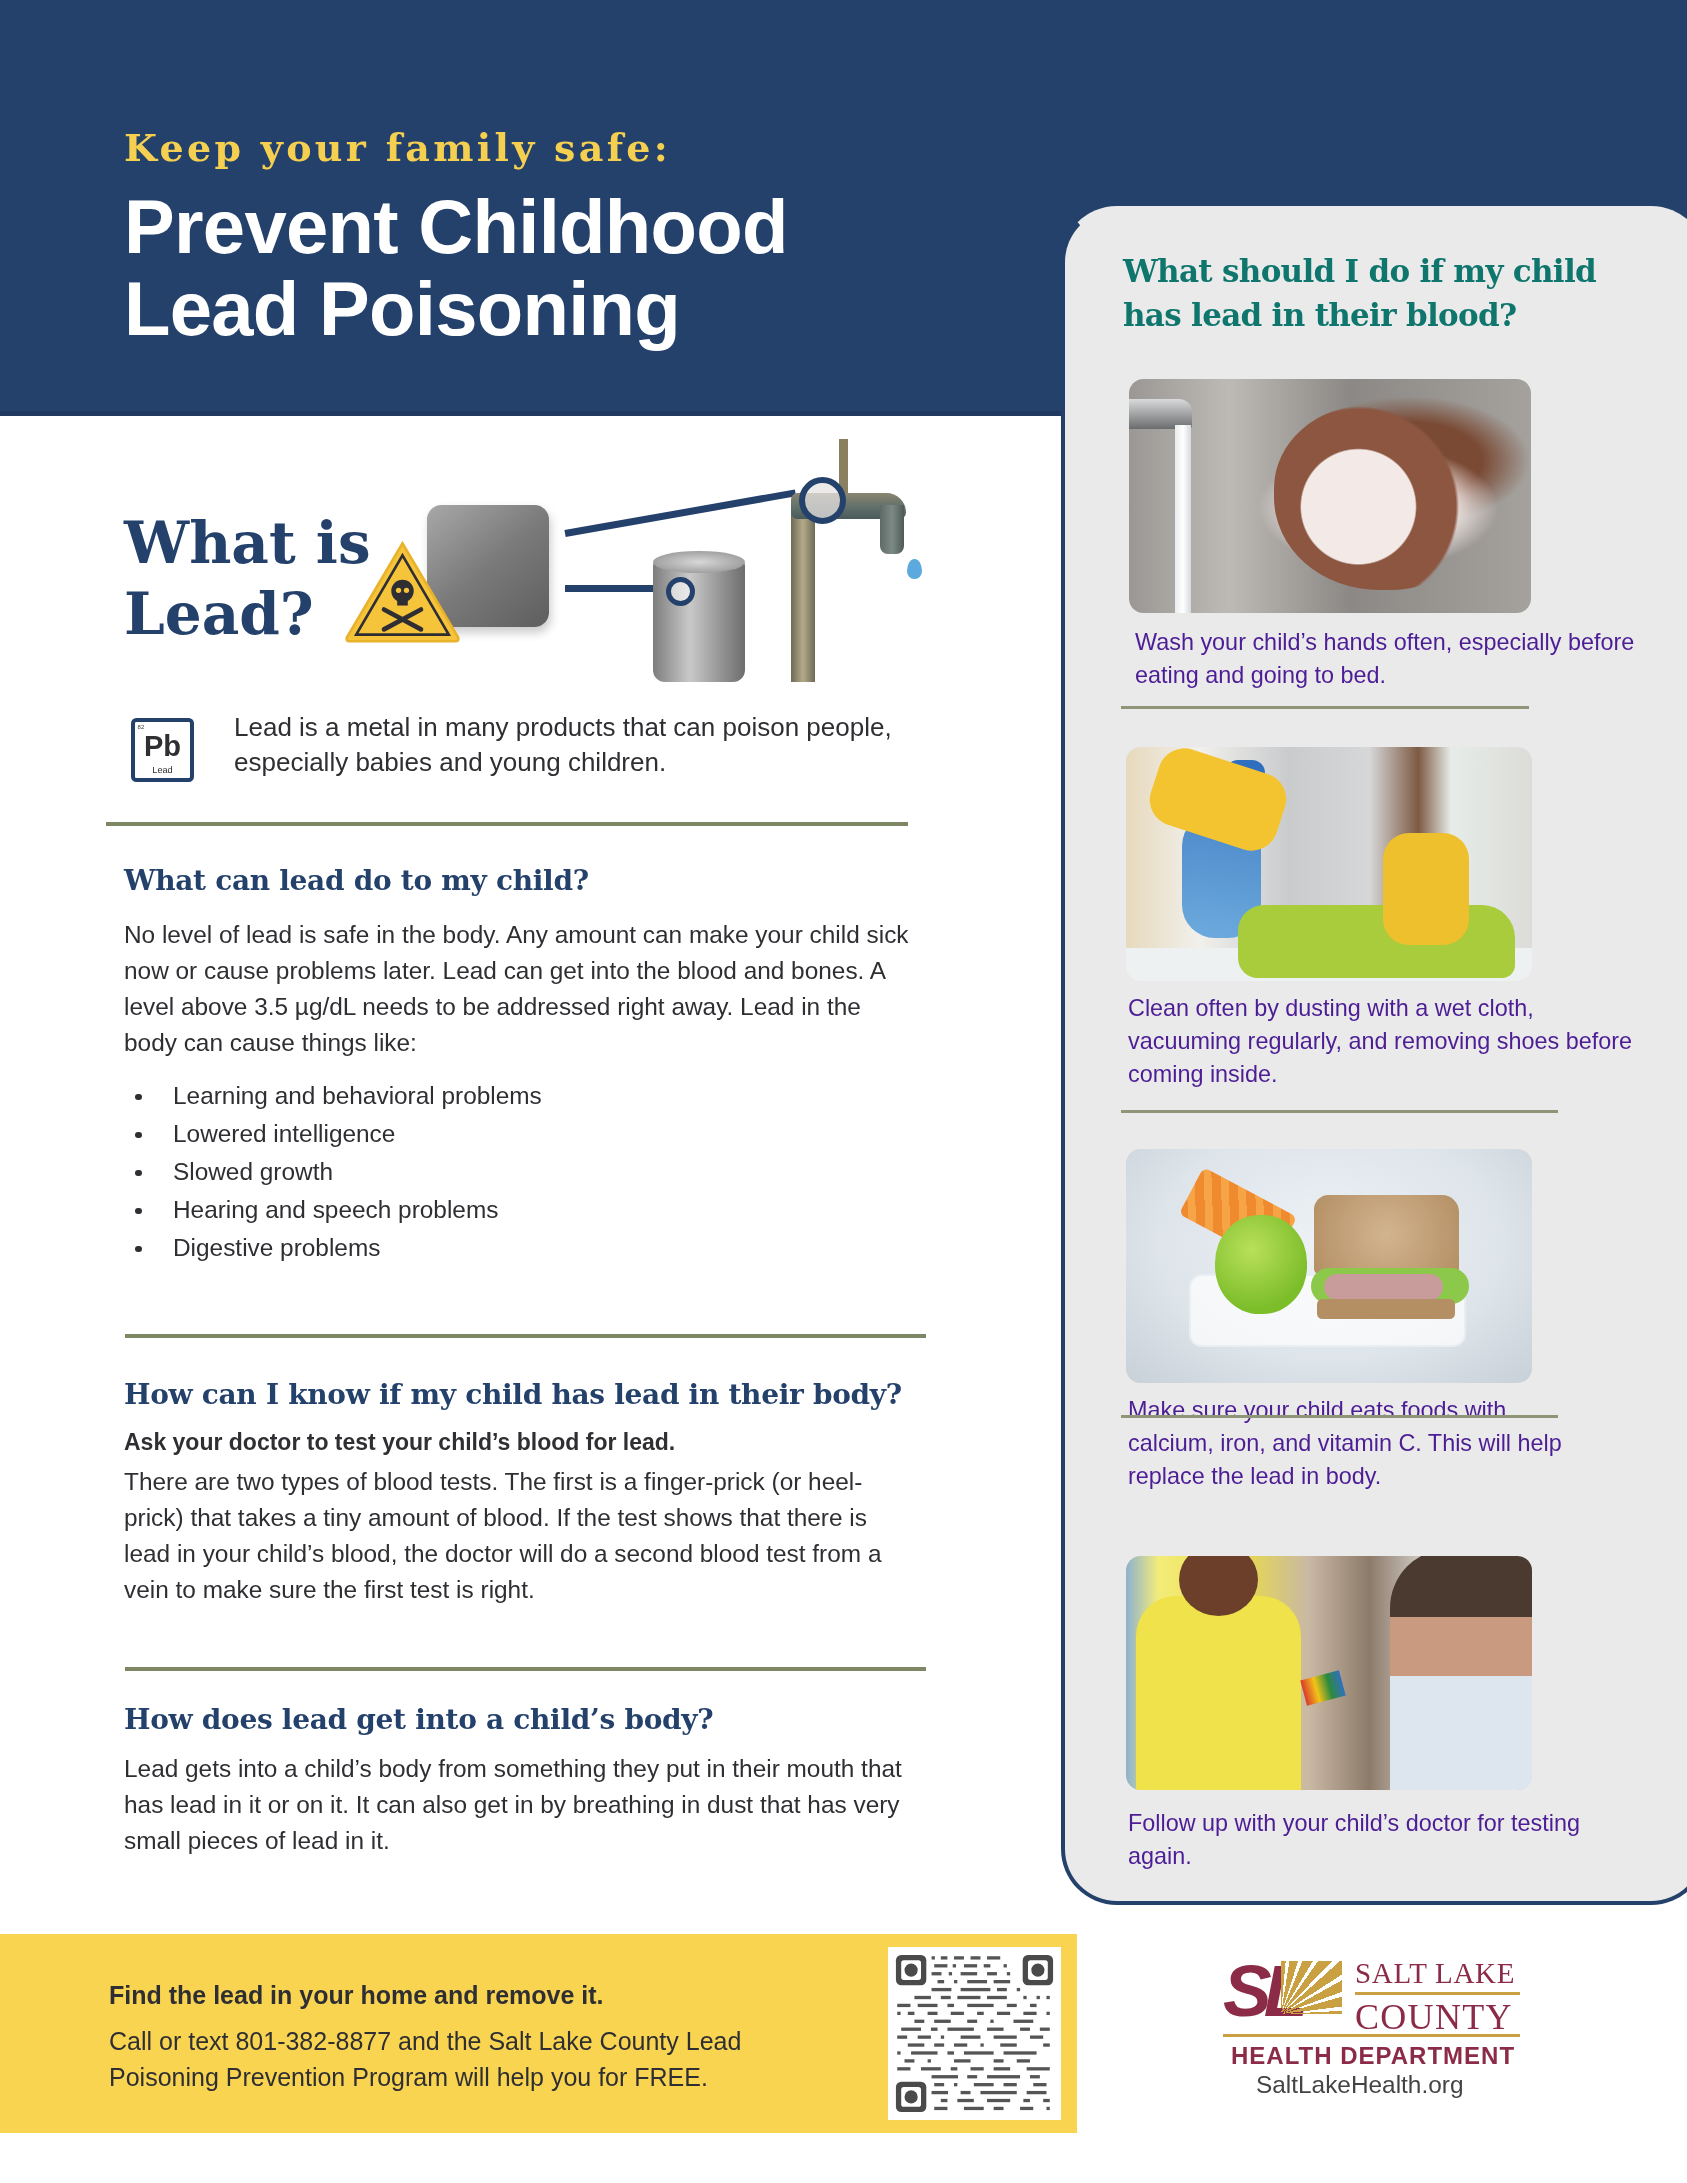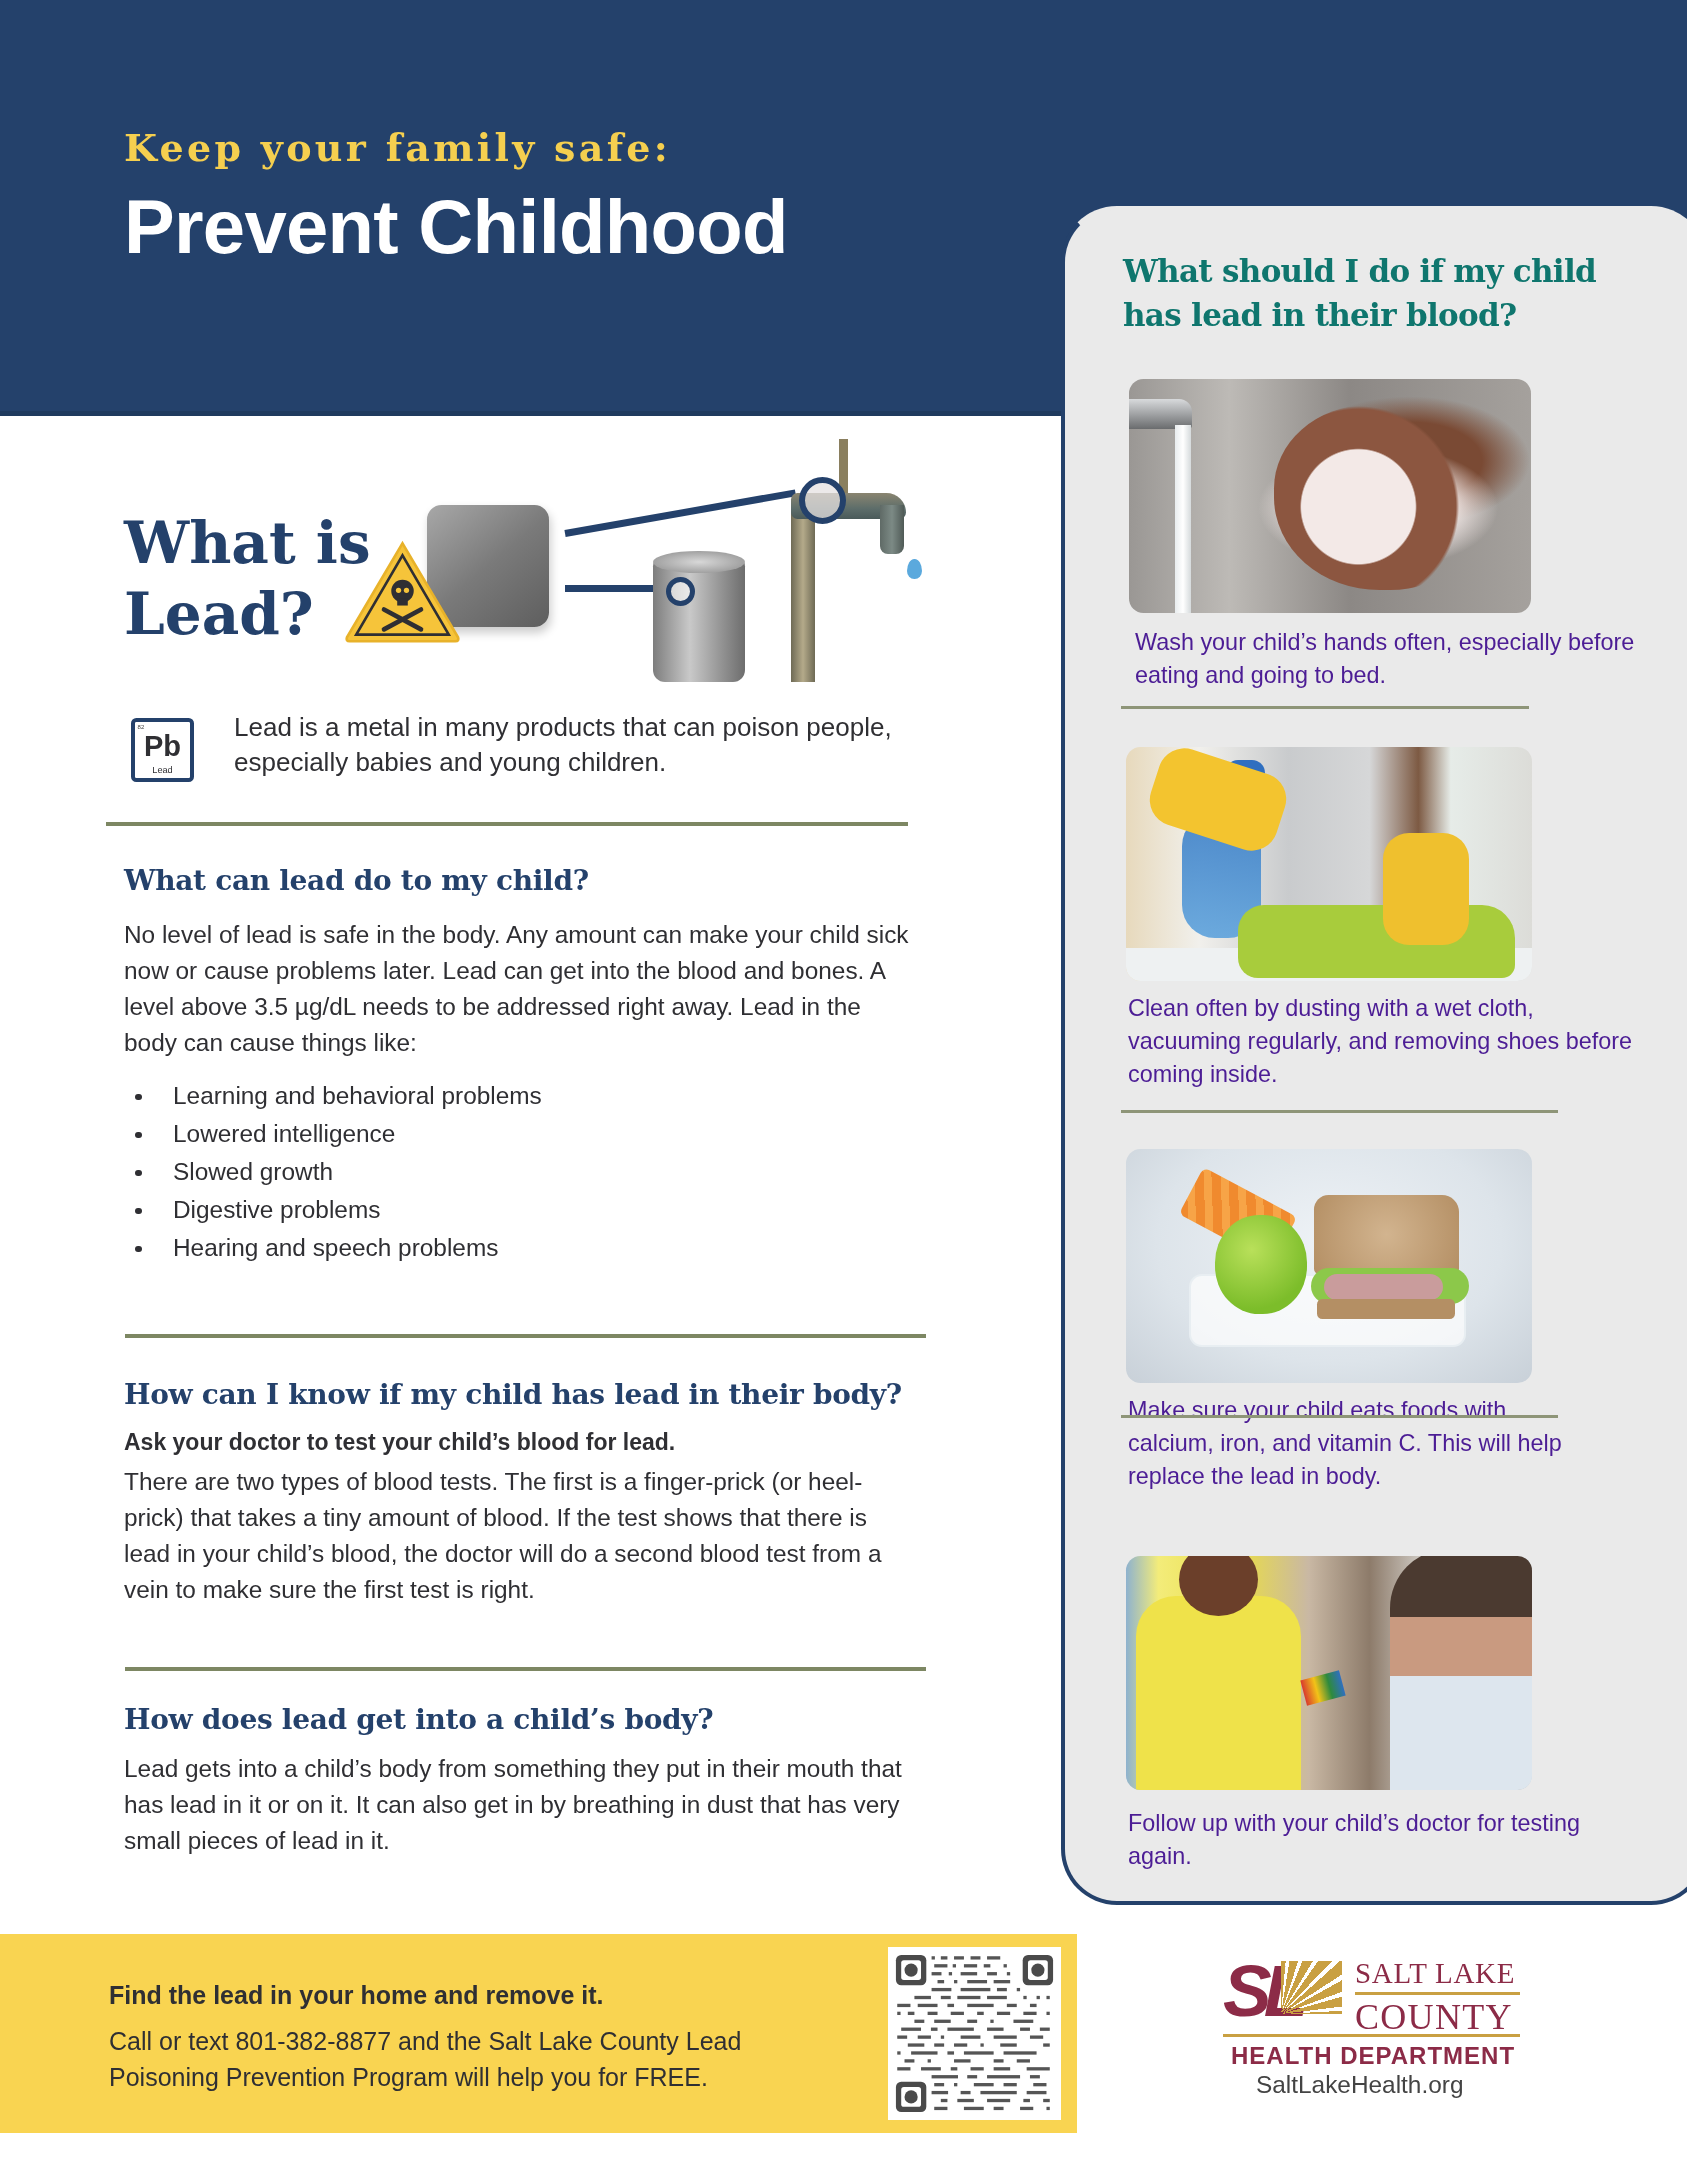--- a/index.html
+++ b/index.html
@@ -95,20 +95,21 @@
   .website { position: absolute; left: 1256px; top: 2071px; font-size: 24.4px; color: #444; }
 </style>
 </head>
 <body>
 
 <div class="header"></div>
 <div class="header-strip"></div>
 <div class="eyebrow">Keep your family safe:</div>
 <div class="title">
   <div>Prevent Childhood</div>
+  <div>Lead Poisoning</div>
 </div>
 
 <div class="what-is">
   <div>What is</div>
   <div>Lead?</div>
 </div>
 
 <div class="illus">
   <div class="lead-block2"></div>
   <div class="line-a"></div>
@@ -142,22 +143,22 @@
 <div class="lead-desc">Lead is a metal in many products that can poison people, especially babies and young children.</div>
 
 <div class="divider" style="left:106px; top:822px; width:802px;"></div>
 
 <div class="h-sec" style="top:864px;">What can lead do to my child?</div>
 <div class="body-text" style="top:917px; width:791px;">No level of lead is safe in the body. Any amount can make your child sick now or cause problems later. Lead can get into the blood and bones. A level above 3.5 µg/dL needs to be addressed right away. Lead in the body can cause things like:</div>
 <ul class="bullets">
   <li><span class="dot"></span><span>Learning and behavioral problems</span></li>
   <li><span class="dot"></span><span>Lowered intelligence</span></li>
   <li><span class="dot"></span><span>Slowed growth</span></li>
+  <li><span class="dot"></span><span>Hearing and speech problems</span></li>
   <li><span class="dot"></span><span>Digestive problems</span></li>
-  <li><span class="dot"></span><span>Hearing and speech problems</span></li>
 </ul>
 
 <div class="divider" style="left:125px; top:1334px; width:801px;"></div>
 
 <div class="h-sec" style="top:1378px;">How can I know if my child has lead in their body?</div>
 <div class="body-bold" style="top:1429px;">Ask your doctor to test your child’s blood for lead.</div>
 <div class="body-text" style="top:1464px; width:791px;">There are two types of blood tests. The first is a finger-prick (or heel-prick) that takes a tiny amount of blood. If the test shows that there is lead in your child’s blood, the doctor will do a second blood test from a vein to make sure the first test is right.</div>
 
 <div class="divider" style="left:125px; top:1667px; width:801px;"></div>
 

